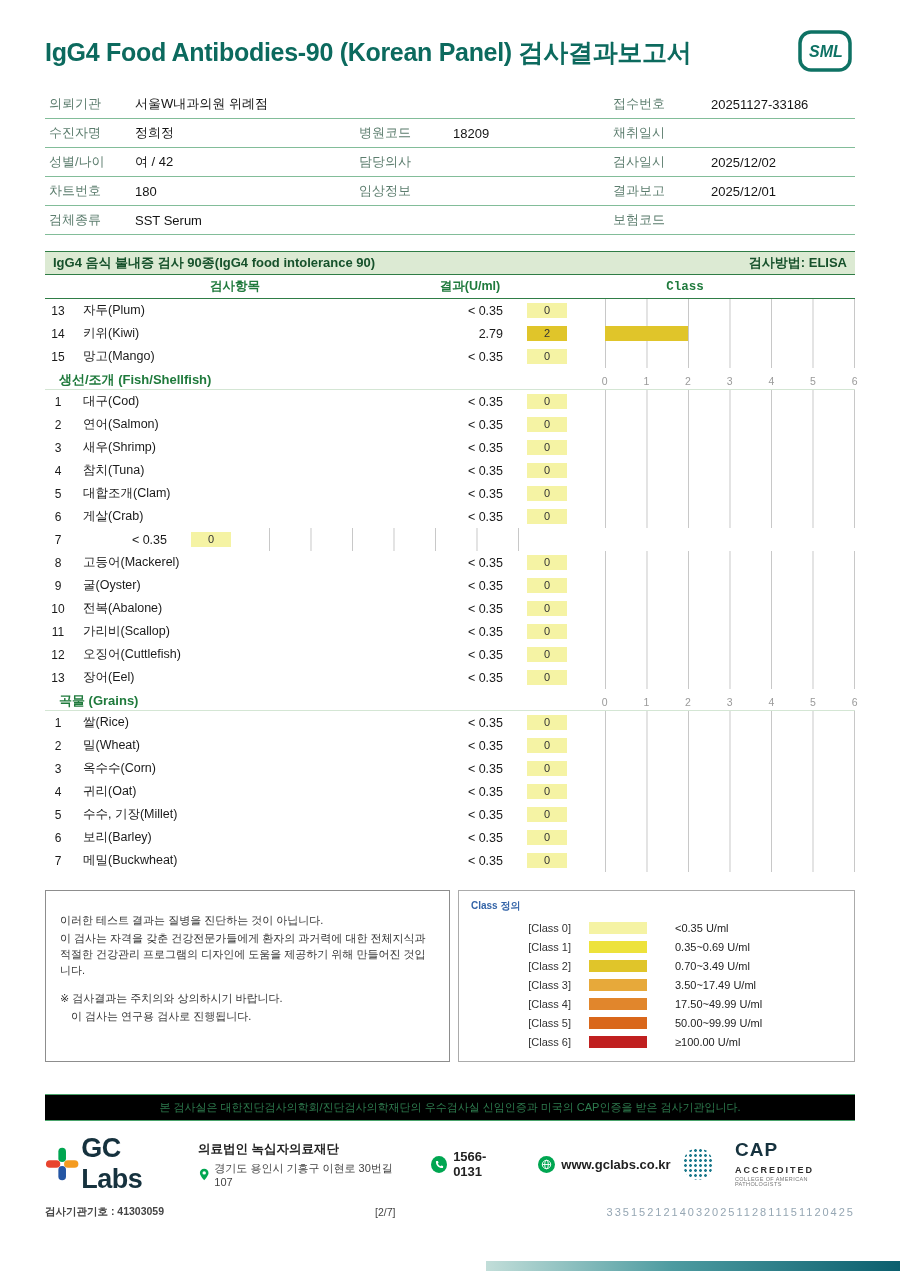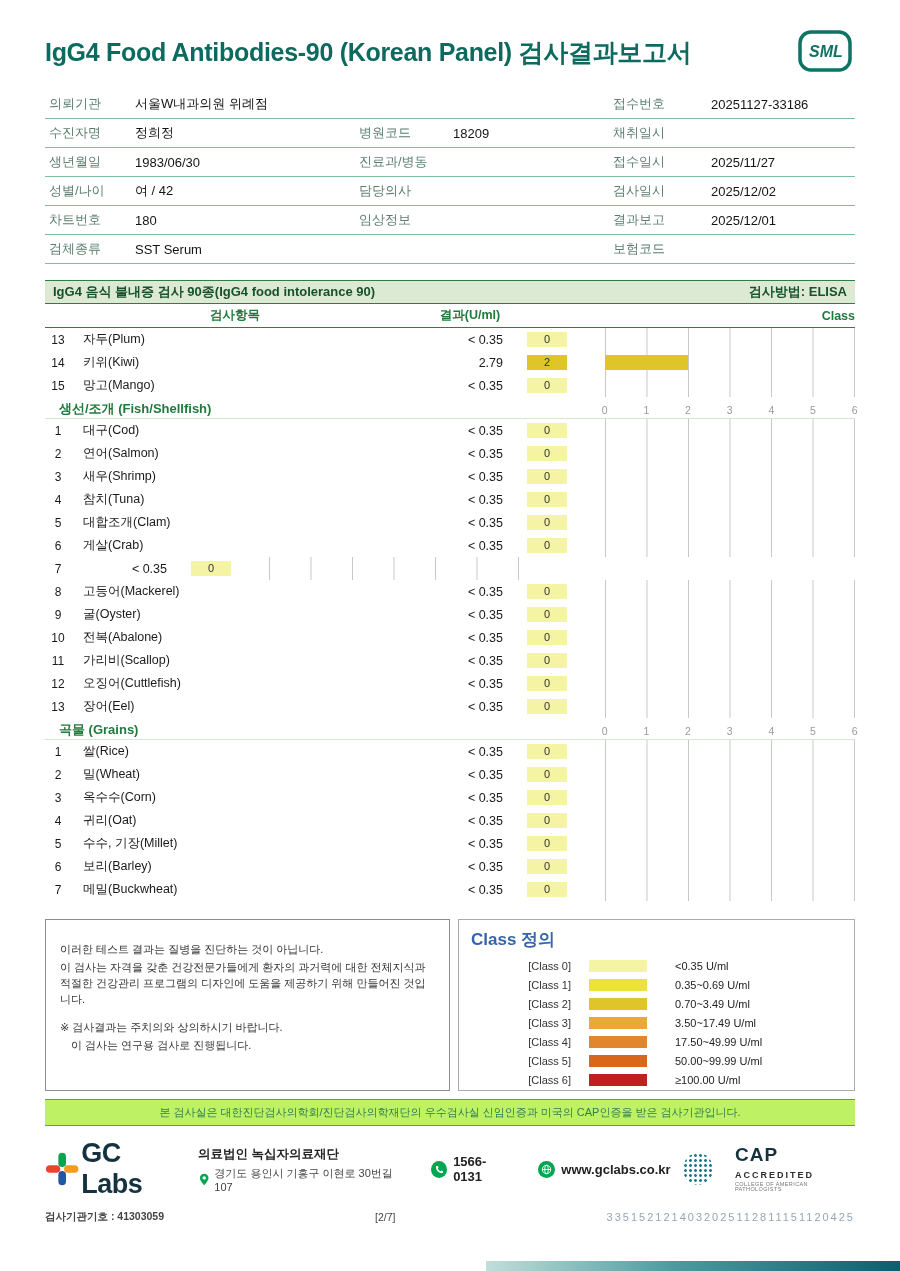--- a/index.html
+++ b/index.html
@@ -18,21 +18,21 @@
   .p-cell { font-size:13px; overflow:hidden; white-space:nowrap; }
   .p-label { color:#5c7d6e; padding-left:4px; padding-right:14px; text-align-last:justify; }
   .p-value { color:#141414; padding-left:2px; }
 
   
   .results { margin-top:16px; width:810px; }
   .res-titlebar { display:flex; justify-content:space-between; align-items:center; background:#dcead3; border-top:1.5px solid #2f7d46; border-bottom:1.5px solid #2f7d46; height:24px; padding:0 8px; color:#16512b; font-weight:bold; font-size:13px; }
   .res-cols { display:flex; align-items:center; height:24px; border-bottom:1.5px solid #2f7d46; color:#1f7a3c; font-weight:bold; font-size:12.5px; }
   .ch-item { width:380px; text-align:center; }
   .ch-res { width:90px; text-align:center; }
-  .ch-class { flex:1; text-align:right; }
+  .ch-class { flex:1; text-align:center;font-family:Liberation Mono, monospace; }
 
   .res-row { display:flex; align-items:center; height:23px; }
   .cell-no { width:26px; text-align:center; font-size:12px; color:#1a1a1a; }
   .cell-name { width:336px; padding-left:12px; font-size:12.5px; color:#1a1a1a; white-space:nowrap; overflow:hidden; }
   .cell-res { width:100px; text-align:right; padding-right:4px; font-size:12.5px; color:#1a1a1a; }
   .cell-cls { width:80px; display:flex; justify-content:center; }
   .cls-box { width:40px; height:15px; line-height:15px; font-size:11px; text-align:center; color:#333; }
   .cell-gap { width:18px; }
   .cell-chart { width:250px; position:relative; align-self:stretch; }
   .cell-chart.grid { background-image:linear-gradient(to right,#c8c8c8 1px,transparent 1px); background-size:calc(100%/6) 100%; border-right:1px solid #c8c8c8; }
@@ -42,28 +42,28 @@
   .sec-name { flex:1; padding-left:14px; color:#1f7a3c; font-weight:bold; font-size:13px; }
   .axis { width:250px; height:18px; position:relative; overflow:visible; }
   .tick { position:absolute; bottom:2px; transform:translateX(-55%); font-size:10.5px; color:#9a9a9a; }
 
   
   .info-row { display:flex; gap:8px; margin-top:18px; width:810px; }
   .disclaimer { width:405px; height:172px; border:1px solid #8d8d8d; padding:22px 14px 10px 14px; font-size:11px; color:#333; line-height:1.45; }
   .disc-line { margin-bottom:2px; min-height:8px; }
   .disc-line.indent { padding-left:11px; }
   .legend-box { width:397px; height:172px; border:1px solid #ababab; padding:8px 12px; }
-  .legend-title { color:#3565a8; font-size:17px; font-weight:bold; margin-bottom:5px; }
+  .legend-title { color:#3565a8; font-size:10px; font-weight:bold; margin-bottom:5px; }
   .legend-row { display:flex; align-items:center; height:19px; padding-left:40px; font-size:11px; }
   .legend-label { width:60px; text-align:right; color:#333; }
   .legend-swatch { width:58px; height:12px; margin-left:18px; }
   .legend-range { margin-left:28px; color:#222; }
 
   
-  .accred { margin-top:8px; width:810px; border-top:1px solid #4aa36b; border-bottom:1px solid #4aa36b; background:#bef264; text-align:center; font-size:11px; color:#2e7d4f; padding:5px 0; }
+  .accred { margin-top:32px; width:810px; border-top:1px solid #4aa36b; border-bottom:1px solid #4aa36b; background:#000000; text-align:center; font-size:11px; color:#2e7d4f; padding:5px 0; }
   .footer { display:flex; align-items:center; margin-top:12px; width:810px; gap:12px; }
   .gc-brand { display:flex; align-items:center; gap:2px; }
   .gc-text { font-size:27px; font-weight:bold; color:#16323e; letter-spacing:-0.5px; }
   .org-block { margin-left:2px; }
   .org-name { font-size:12.5px; font-weight:bold; color:#222; margin-bottom:3px; }
   .addr-line { display:flex; align-items:center; gap:4px; font-size:11px; color:#444; }
   .contact { display:flex; align-items:center; gap:6px; margin-left:14px; }
   .contact-text { font-size:13px; font-weight:bold; color:#222; }
   .icon-circle { width:17px; height:17px; border-radius:50%; background:#00a651; display:flex; align-items:center; justify-content:center; }
   .cap-block { margin-left:auto; display:flex; align-items:center; gap:22px; }
@@ -102,28 +102,20 @@
       </div>
       <div class="p-row">
         <div class="p-cell p-label">수진자명</div>
         <div class="p-cell p-value">정희정</div>
         <div class="p-cell p-label">병원코드</div>
         <div class="p-cell p-value">18209</div>
         <div class="p-cell p-label">채취일시</div>
         <div class="p-cell p-value"></div>
       </div>
       <div class="p-row">
-        <div class="p-cell p-label">생년월일</div>
-        <div class="p-cell p-value">1983/06/30</div>
-        <div class="p-cell p-label">진료과/병동</div>
-        <div class="p-cell p-value"></div>
-        <div class="p-cell p-label">접수일시</div>
-        <div class="p-cell p-value">2025/11/27</div>
-      </div>
-      <div class="p-row">
         <div class="p-cell p-label">성별/나이</div>
         <div class="p-cell p-value">여 / 42</div>
         <div class="p-cell p-label">담당의사</div>
         <div class="p-cell p-value"></div>
         <div class="p-cell p-label">검사일시</div>
         <div class="p-cell p-value">2025/12/02</div>
       </div>
       <div class="p-row">
         <div class="p-cell p-label">차트번호</div>
         <div class="p-cell p-value">180</div>

